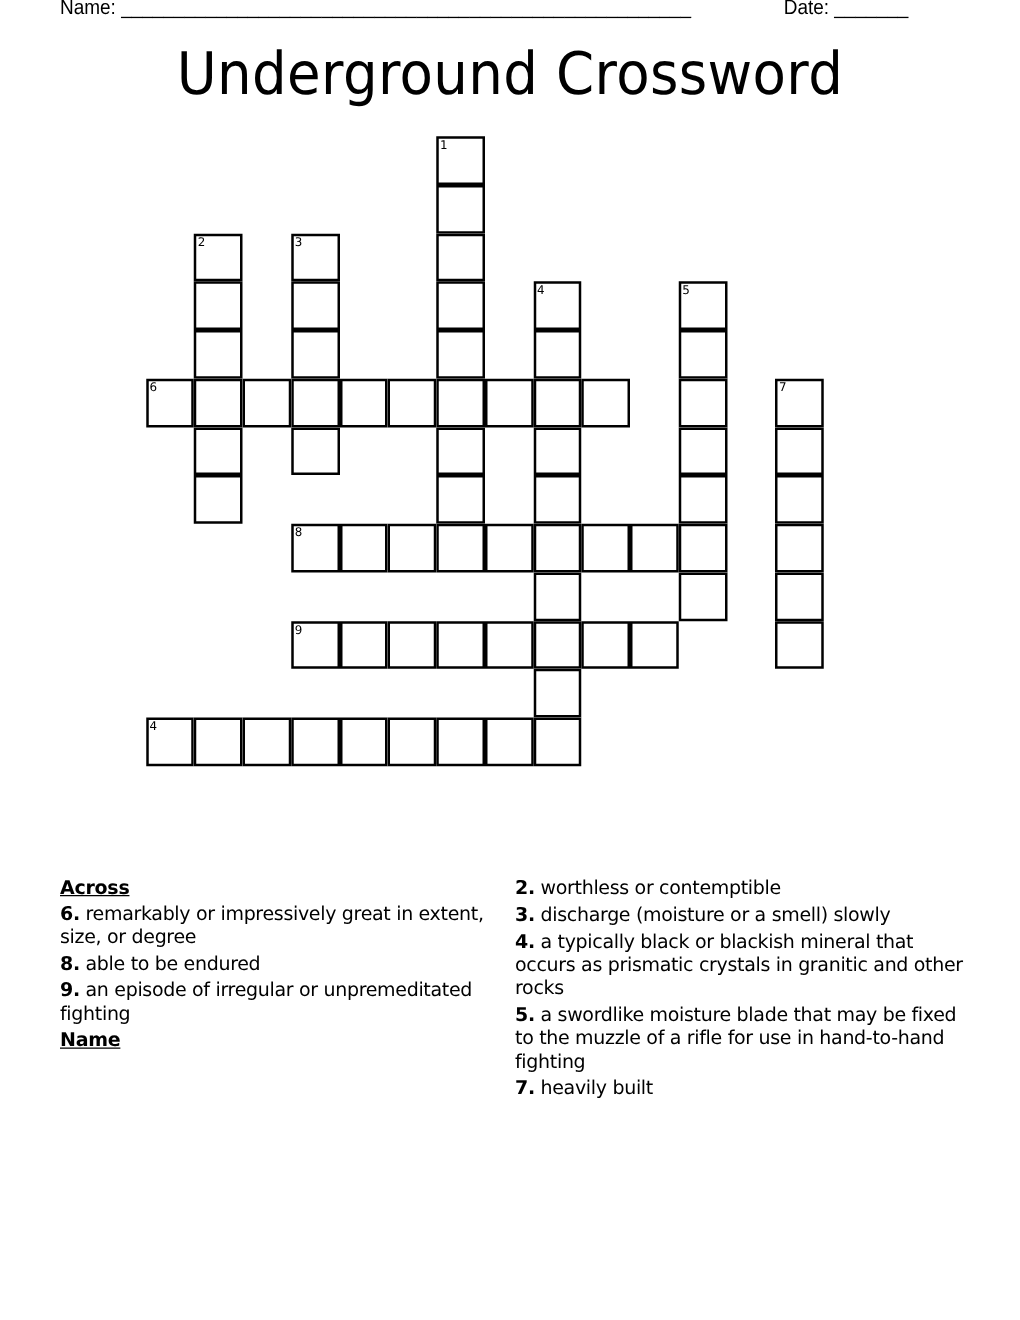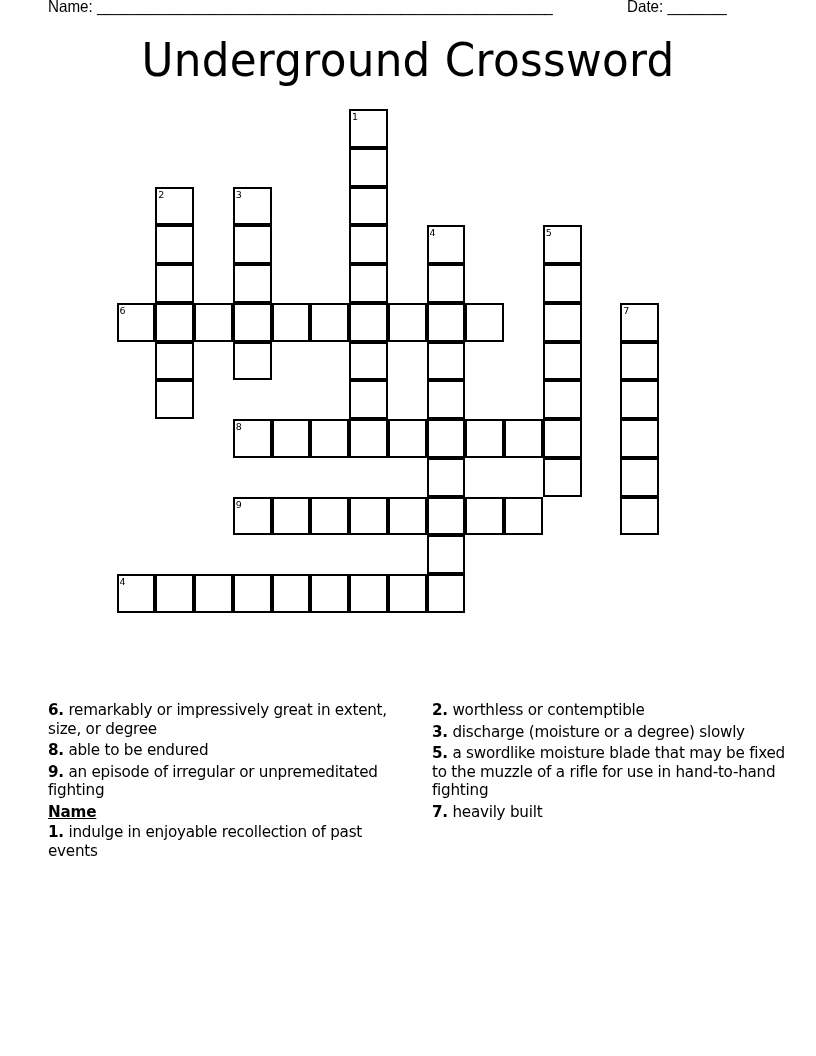--- a/index.html
+++ b/index.html
@@ -22,21 +22,21 @@
   }
   .cell .num {
     position: absolute; left: 1px; top: 0px; font-family: "DejaVu Sans", sans-serif;
     font-size: 9.5px; line-height: 11px;
   }
   .clues {
     position: absolute; top: 701px; font-family: "DejaVu Sans", sans-serif;
     font-size: 15.2px; line-height: 18.5px;
   }
   .clues.left { left: 48px; width: 360px; }
-  .clues.right { left: 432px; width: 360px; }
+  .clues.right { left: 412px; width: 360px; }
   .section-head { text-decoration: underline; font-weight: bold; margin-bottom: 2px; letter-spacing: -0.2px; }
   .clue { margin-bottom: 3px; letter-spacing: -0.25px; }
   .clue b { font-weight: bold; }
 </style>
 </head>
 <body>
 
 <div class="header-line">
   <span class="name">Name: ______________________________________________________</span>
   <span class="date">Date: _______</span>
@@ -131,25 +131,26 @@
     <div class="cell" style="left: 156.25px; top: 575px;"></div>
     <div class="cell" style="left: 195px; top: 575px;"></div>
     <div class="cell" style="left: 233.75px; top: 575px;"></div>
     <div class="cell" style="left: 272.5px; top: 575px;"></div>
     <div class="cell" style="left: 311.25px; top: 575px;"></div>
     <div class="cell" style="left: 350px; top: 575px;"></div>
     <div class="cell" style="left: 388.75px; top: 575px;"></div>
   </div>
 
 <div class="clues left">
+  <div class="section-head">Across</div>
   <div class="clue"><b>6.</b><span> remarkably or impressively great in extent, size, or degree</span></div>
   <div class="clue"><b>8.</b><span> able to be endured</span></div>
   <div class="clue"><b>9.</b><span> an episode of irregular or unpremeditated fighting</span></div>
   <div class="section-head">Name</div>
-  <div class="clue"><b>1.</b><span> indulge in enjoyable recollection of past events</span></div>
 </div>
 
 <div class="clues right">
   <div class="clue"><b>2.</b><span> worthless or contemptible</span></div>
-  <div class="clue"><b>3.</b><span> discharge (moisture or a degree) slowly</span></div>
+  <div class="clue"><b>3.</b><span> discharge (moisture or a smell) slowly</span></div>
+  <div class="clue"><b>4.</b><span> a typically black or blackish mineral that occurs as prismatic crystals in granitic and other rocks</span></div>
   <div class="clue"><b>5.</b><span> a swordlike moisture blade that may be fixed to the muzzle of a rifle for use in hand-to-hand fighting</span></div>
   <div class="clue"><b>7.</b><span> heavily built</span></div>
 </div>
 
 </body></html>

